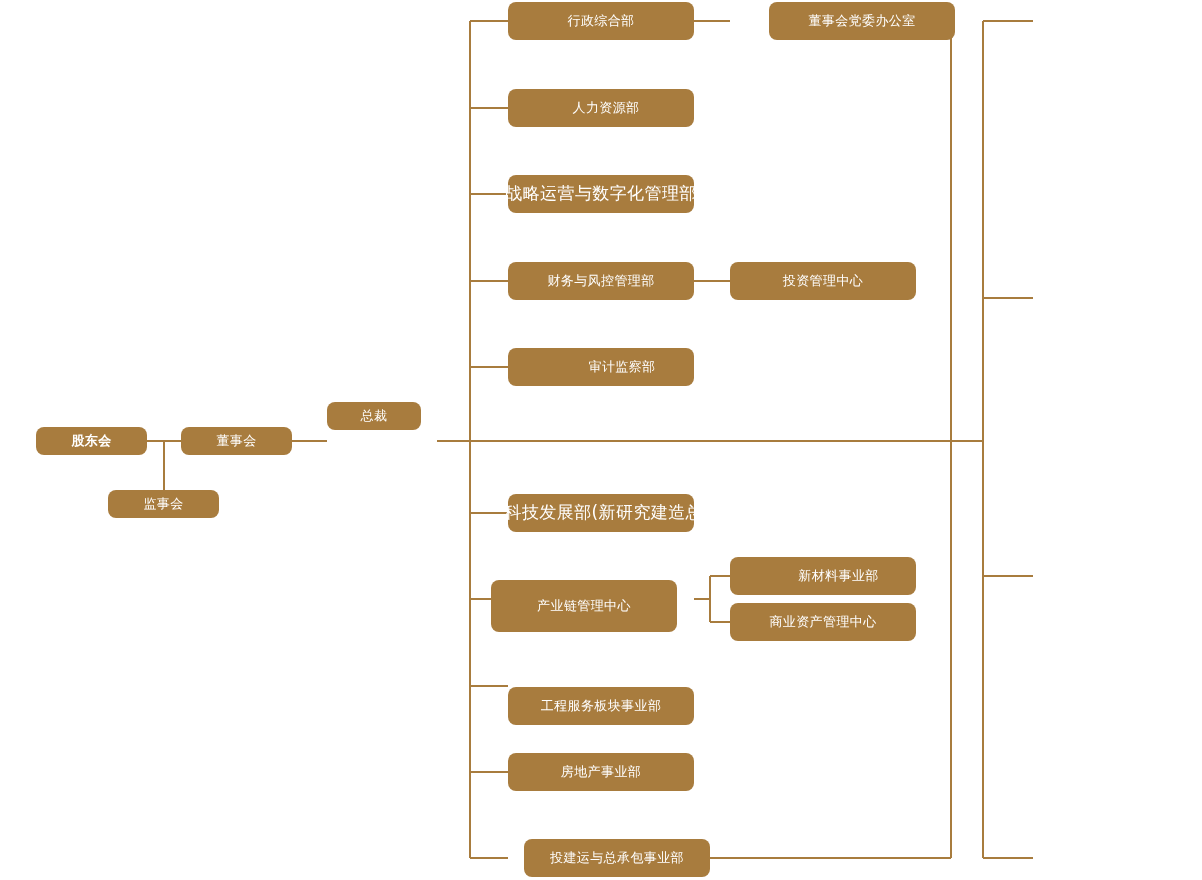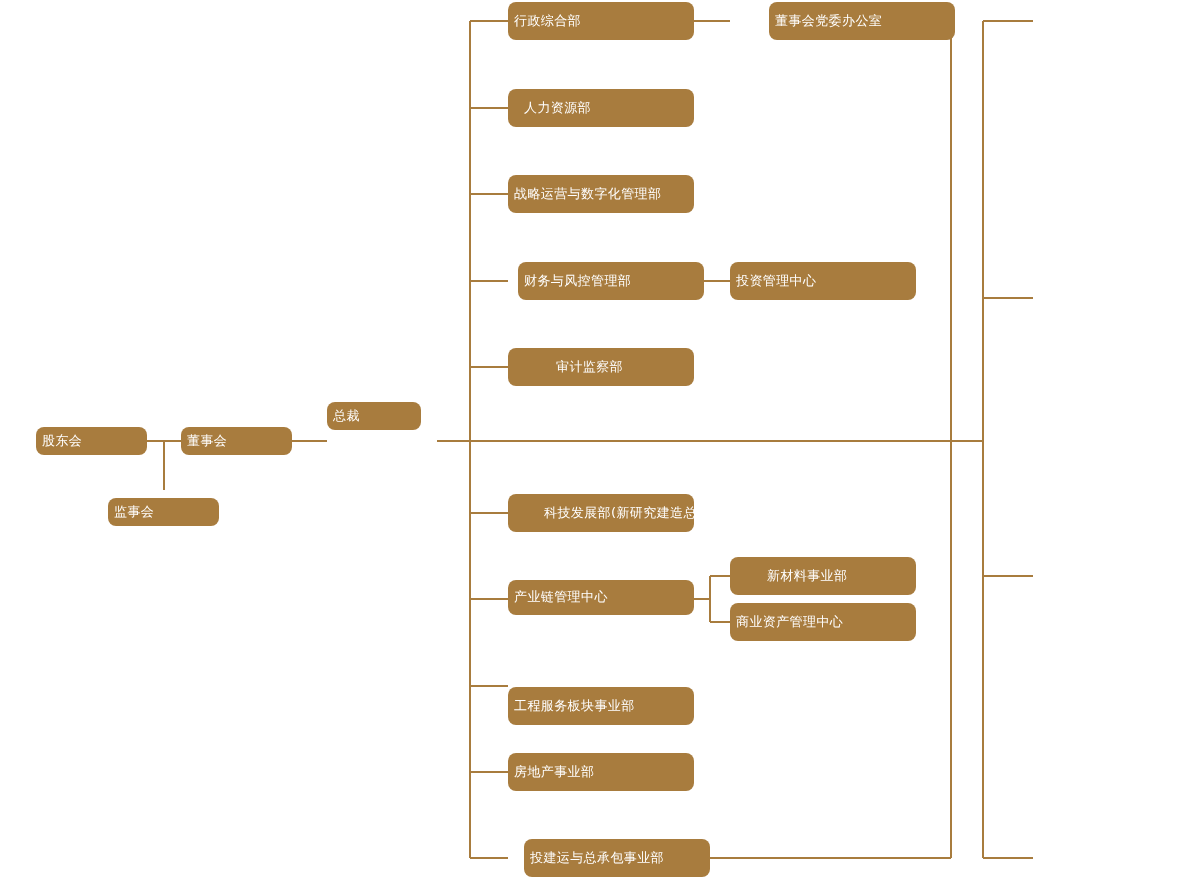--- a/index.html
+++ b/index.html
@@ -17,34 +17,34 @@
     height: 880px;
     background: #ffffff;
     overflow: hidden;
   }
   .node {
     position: absolute;
     box-sizing: border-box;
     border-radius: 8px;
     display: flex;
     align-items: center;
-    justify-content: flex-start;
+    justify-content: center;
     color: #ffffff;
     font-size: 13px;
     line-height: 1.15;
     letter-spacing: 0.4px;
     text-align: center;
     white-space: nowrap;
     padding: 0 6px;
     background: #a87c3e;
     z-index: 3;
     cursor: pointer;
   }
   .node.small {
-    font-size: 13px;
+    font-size: 17px;
   }
   .svg-layer {
     position: absolute;
     left: 0;
     top: 0;
     width: 1202px;
     height: 880px;
     z-index: 1;
   }
 </style>
@@ -95,61 +95,61 @@
       <line x1="470" y1="441" x2="983" y2="441"></line>
 
       <line x1="983" y1="21" x2="983" y2="858"></line>
       <line x1="983" y1="21" x2="1033" y2="21"></line>
       <line x1="983" y1="298" x2="1033" y2="298"></line>
       <line x1="983" y1="576" x2="1033" y2="576"></line>
       <line x1="983" y1="858" x2="1033" y2="858"></line>
     </g>
   </svg>
 
-  <div class="node" style="left:36px; top:427px; width:111px; height:28px;">
+  <div class="node" style="left:36px; top:427px; width:111px; height:28px;font-weight:bold;">
     <span>股东会</span>
   </div>
 
   <div class="node" style="left:181px; top:427px; width:111px; height:28px;">
     <span>董事会</span>
   </div>
 
   <div class="node" style="left:327px; top:402px; width:94px; height:28px;">
     <span>总裁</span>
   </div>
 
-  <div class="node" style="left:108px; top:490px; width:111px; height:28px;margin-top:8px;">
+  <div class="node" style="left:108px; top:490px; width:111px; height:28px;">
     <span>监事会</span>
   </div>
 
   <div class="node" style="left:508px; top:2px; width:186px; height:38px;">
     <span>行政综合部</span>
   </div>
 
   <div class="node" style="left:508px; top:89px; width:186px; height:38px;padding-left:16px;">
     <span>人力资源部</span>
   </div>
 
   <div class="node small" style="left:508px; top:175px; width:186px; height:38px;">
     <span>战略运营与数字化管理部</span>
   </div>
 
-  <div class="node" style="left:508px; top:262px; width:186px; height:38px;margin-left:10px;">
+  <div class="node" style="left:508px; top:262px; width:186px; height:38px;">
     <span>财务与风控管理部</span>
   </div>
 
   <div class="node" style="left:508px; top:348px; width:186px; height:38px;padding-left:48px;">
     <span>审计监察部</span>
   </div>
 
   <div class="node small" style="left:508px; top:494px; width:186px; height:38px;padding-left:36px;">
     <span>科技发展部(新研究建造总院)</span>
   </div>
 
-  <div class="node" style="left:508px; top:580px; width:186px; height:35px;">
+  <div class="node" style="left:491px; top:580px; width:186px; height:52px;">
     <span>产业链管理中心</span>
   </div>
 
   <div class="node" style="left:508px; top:667px; width:186px; height:38px;margin-top:20px;">
     <span>工程服务板块事业部</span>
   </div>
 
   <div class="node" style="left:508px; top:753px; width:186px; height:38px;">
     <span>房地产事业部</span>
   </div>

